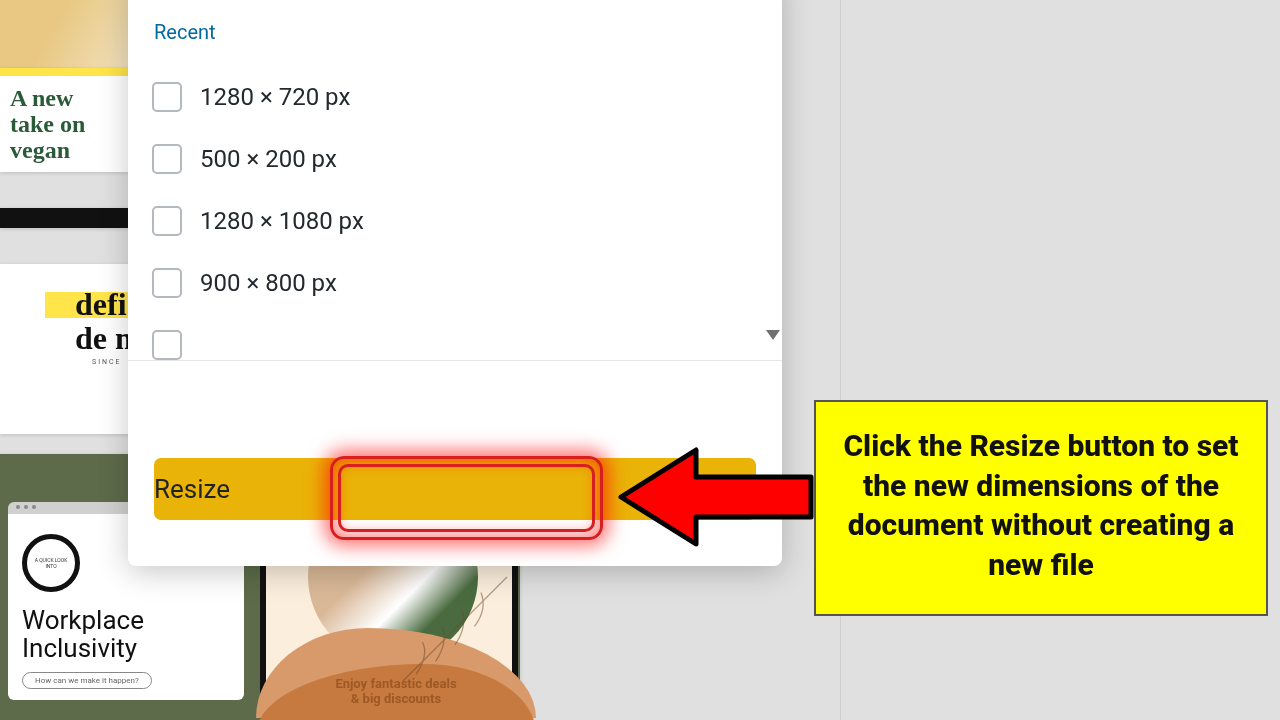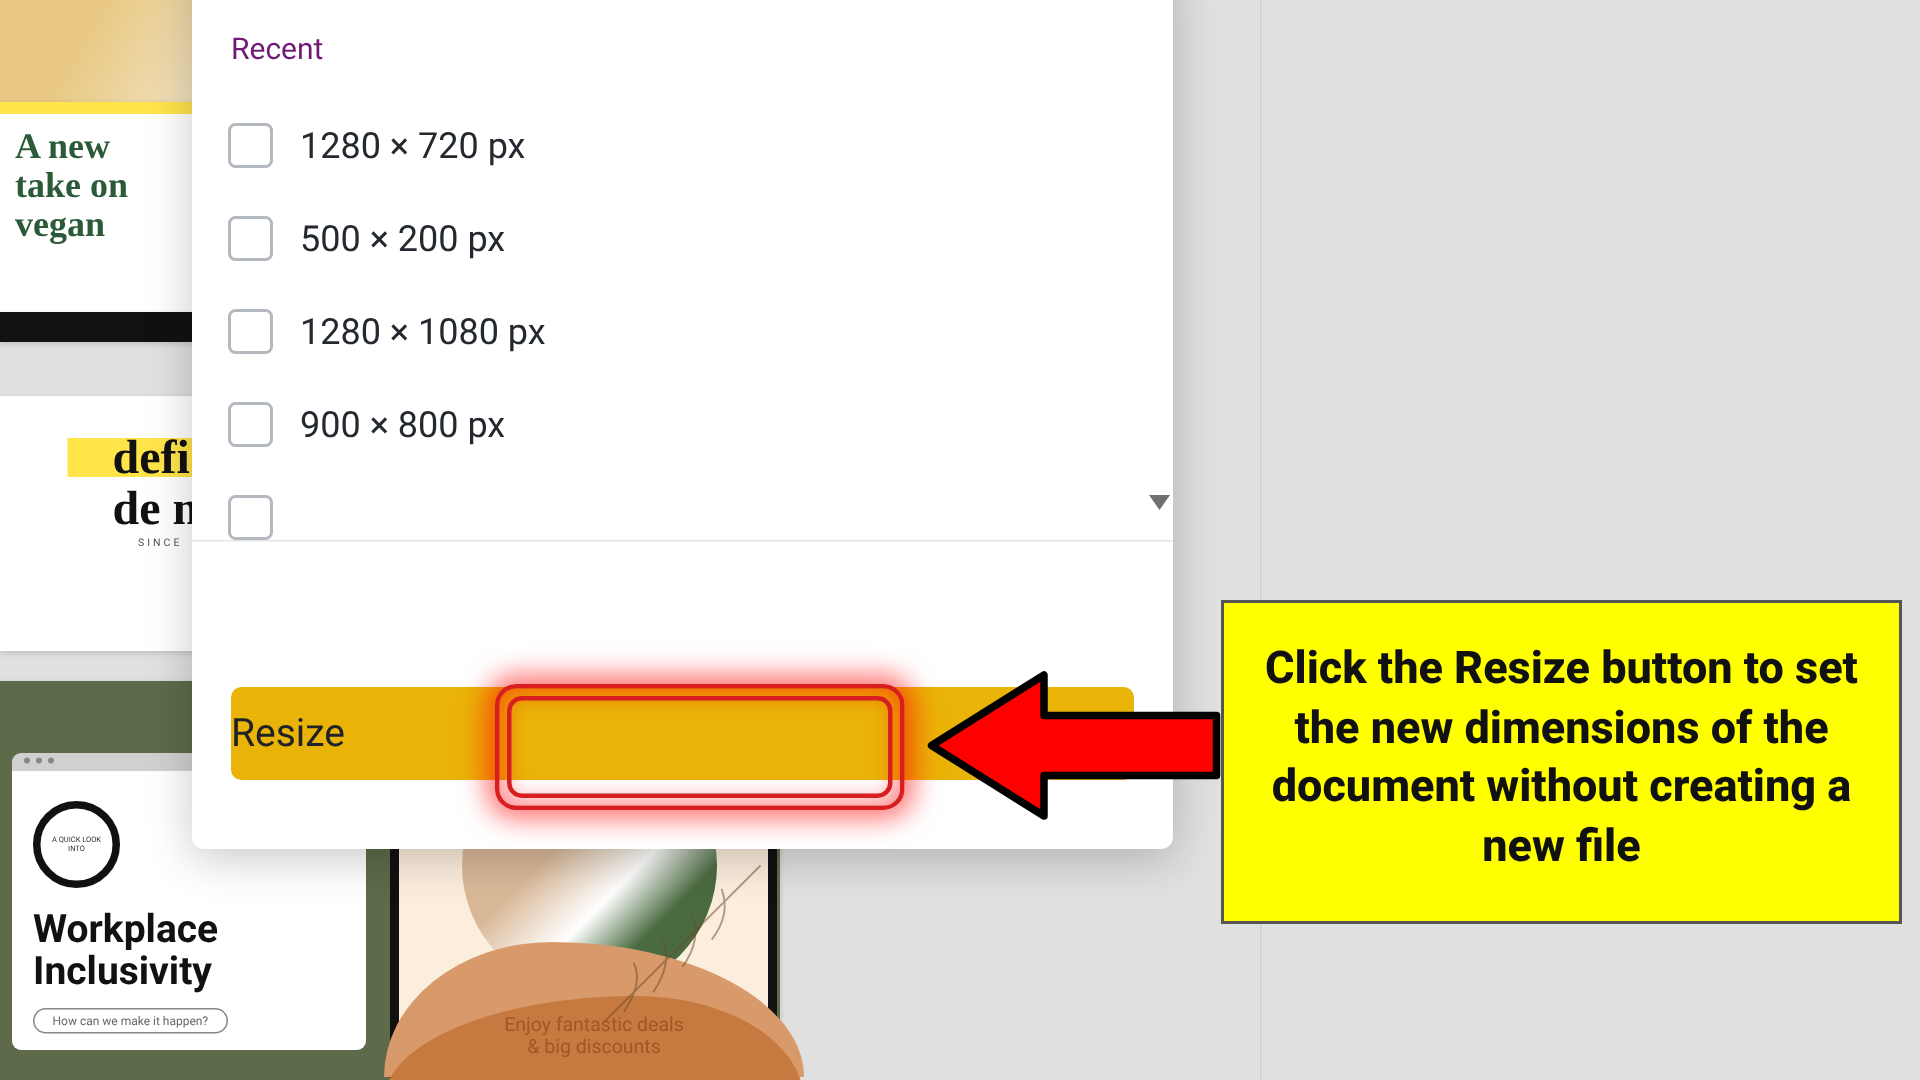--- a/index.html
+++ b/index.html
@@ -1,47 +1,47 @@
 <!DOCTYPE html>
 <html><head>
 <meta charset="utf-8">
 <style>
 html,body{margin:0;padding:0;width:1280px;height:720px;font-family:-apple-system,BlinkMacSystemFont,"Segoe UI",Roboto,Arial,sans-serif;background:#e0e0e0;overflow:hidden}
 .canvas{position:relative;width:1280px;height:720px}
 
 
 .thumb{position:absolute;background:#fff;box-shadow:0 1px 4px rgba(0,0,0,.15)}
 .thumb.oats{left:0;top:0;width:130px;height:70px;background:linear-gradient(120deg,#e8c882 40%,#f2e2c0 100%);}
-.thumb.vegan{left:0;top:68px;width:130px;height:140px;background:#fff}
+.thumb.vegan{left:0;top:68px;width:130px;height:104px;background:#fff}
 .vegan-top{height:8px;background:#ffe44a}
 .vegan-txt{padding:10px 8px 0 10px;color:#2a5a37;font-weight:900;font-size:24px;line-height:1.08;font-family:Georgia,serif}
 .thumb.blackbar{left:0;top:208px;width:130px;height:20px;background:#111}
 .thumb.defi{left:0;top:264px;width:225px;height:170px;background:#fff}
 .defi-mark{position:absolute;left:45px;top:28px;width:110px;height:26px;background:#ffe44a}
 .defi-text{position:absolute;left:75px;top:24px;font-family:Georgia,serif;font-weight:900;font-size:32px;color:#111;line-height:1.05}
 .defi-sub{position:absolute;left:92px;top:94px;font-size:7px;letter-spacing:2px;color:#555}
 .thumb.olive{left:0;top:454px;width:520px;height:266px;background:#5d6b4a}
 .wk-card{position:absolute;left:8px;top:502px;width:236px;height:186px;background:#fff;border-radius:6px;border-top:12px solid #d0d0d0}
 .wk-dot{position:absolute;top:-9px;width:4px;height:4px;border-radius:50%;background:#888}
 .wk-circ{position:absolute;left:14px;top:20px;width:58px;height:58px;border:5px solid #111;border-radius:50%;font-size:5px;color:#333;display:flex;align-items:center;justify-content:center;text-align:center;padding:4px;box-sizing:border-box}
-.wk-title{position:absolute;left:14px;top:92px;font-weight:700;font-size:26px;color:#111;line-height:1.08}
+.wk-title{position:absolute;left:14px;top:92px;font-weight:400;font-size:26px;color:#111;line-height:1.08}
 .wk-btn{position:absolute;left:14px;top:158px;border:1px solid #888;border-radius:12px;padding:3px 12px;font-size:8px;color:#666}
 .tote{position:absolute;left:260px;top:476px;width:258px;height:244px;background:#111}
 .tote-inner{position:absolute;inset:6px;background:#fceedd}
 .tote-circle{position:absolute;left:42px;top:10px;width:170px;height:170px;border-radius:50%;background:linear-gradient(135deg,#d9b897 40%,#fff 60%,#4a6b3f 75%);overflow:hidden}
 .tote-wave{position:absolute;left:-10px;bottom:-4px;width:280px;height:90px;background:#d89a6a;border-radius:40% 60% 0 0/100% 100% 0 0}
 .tote-wave2{position:absolute;left:-10px;bottom:-20px;width:280px;height:70px;background:#c77a3f;border-radius:60% 40% 0 0/100% 100% 0 0}
 .tote-leaf{position:absolute;right:-8px;bottom:20px;width:130px;height:130px;opacity:.5}
 .tote-leaf svg{width:100%;height:100%}
-.tote-txt{position:absolute;left:20px;bottom:8px;width:220px;text-align:center;font-size:13px;font-weight:400;color:#9f5824;line-height:1.1}
+.tote-txt{position:absolute;left:20px;bottom:8px;width:220px;text-align:center;font-size:13px;font-weight:700;color:#9f5824;line-height:1.1}
 
 
 .panel{position:absolute;left:128px;top:-26px;width:654px;height:592px;background:#fff;border-radius:8px;box-shadow:0 6px 30px rgba(0,0,0,.22)}
 .list-section{position:absolute;left:0;top:0;right:0;height:386px;overflow:hidden;border-bottom:1px solid #e5e5e5}
-.recent-hdr{position:absolute;left:26px;top:46px;color:#701a75;font-size:20px}
+.recent-hdr{position:absolute;left:26px;top:46px;color:#0369a1;font-size:20px}
 .size-list{position:absolute;left:24px;top:92px;width:610px}
 .size-row{display:flex;align-items:center;height:62px}
 .chk{width:26px;height:26px;border:2px solid #b4b8bf;border-radius:5px;margin-right:18px}
 .size-label{font-size:24px;color:#24292f}
 .scroll-thumb{position:absolute;right:2px;top:356px;width:0;height:0;border-left:7px solid transparent;border-right:7px solid transparent;border-top:10px solid #707070}
 
 .btn-primary{position:absolute;left:26px;top:408px;width:602px;height:62px;background:#8b3dff;border-radius:7px;color:#fff;font-size:26px;font-weight:700;display:flex;align-items:center;justify-content:center;cursor:pointer}
 .btn-secondary{position:absolute;left:26px;top:484px;width:602px;height:62px;background:#eab308;border-radius:7px;color:#1f2328;font-size:26px;display:flex;align-items:center;justify-content:flex-start;cursor:pointer}
 
 

